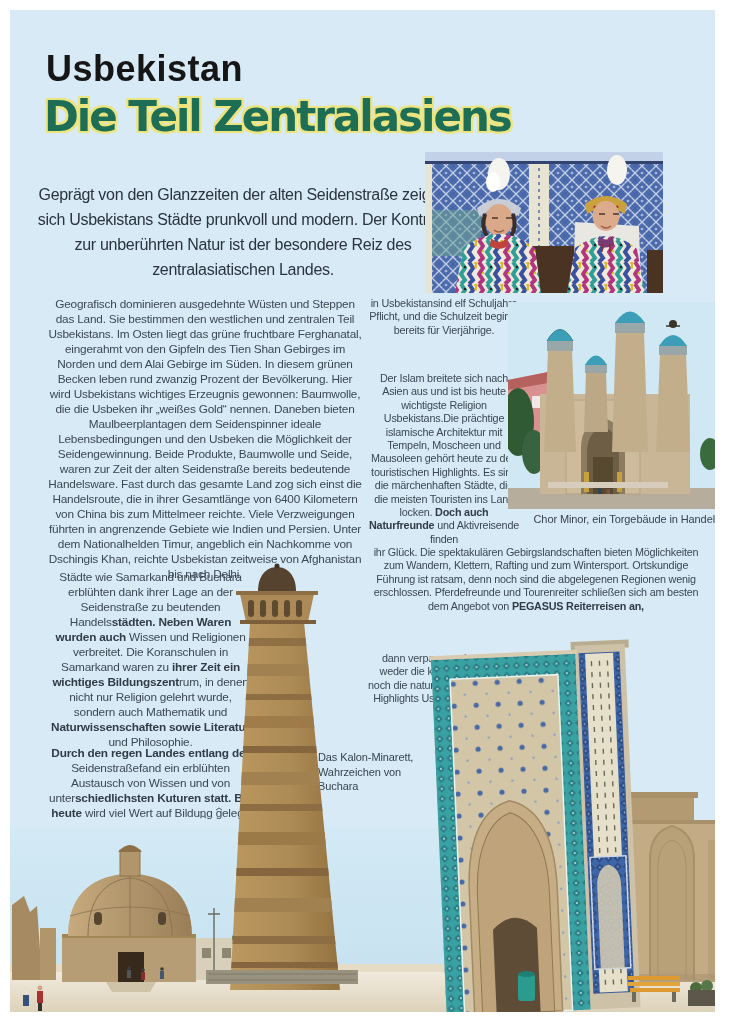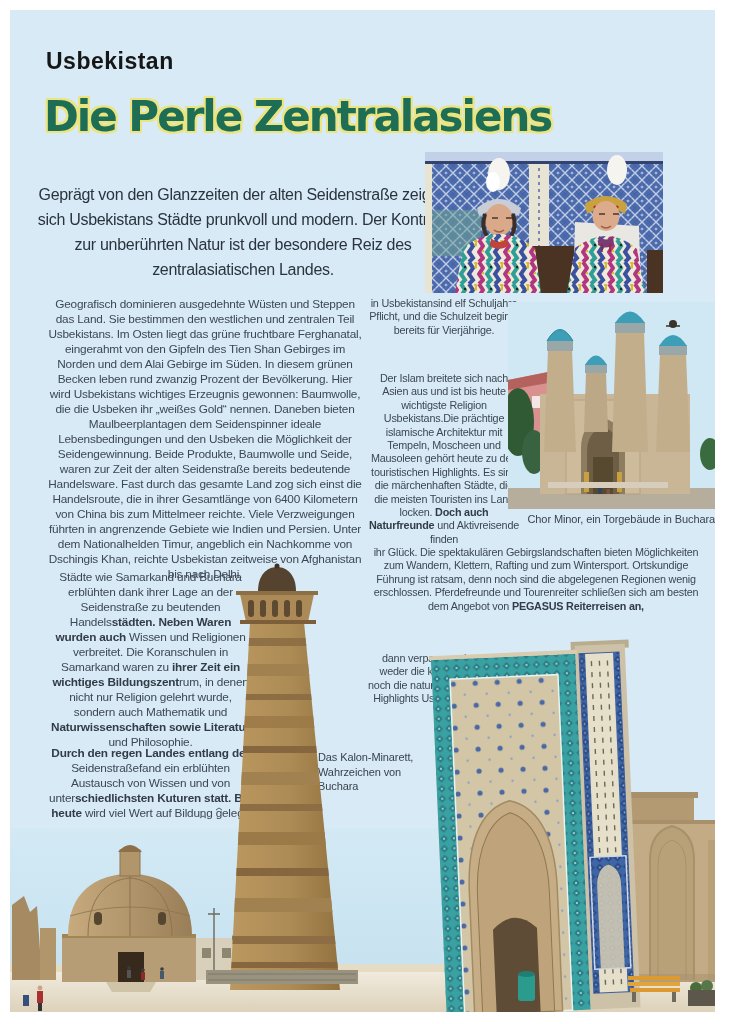--- a/index.html
+++ b/index.html
@@ -1,37 +1,37 @@
 <!DOCTYPE html>
 <html><head>
 <meta charset="utf-8">
 <style>
   html,body{margin:0;padding:0;background:#ffffff;}
   .page{position:relative;width:705px;height:1002px;margin:10px auto 0 10px;background:#d7eaf6;overflow:hidden;
         font-family:"Liberation Sans",sans-serif;color:#3c4852;}
   .abs{position:absolute;margin:0;}
-  .kicker{font-size:23px;color:#161616;letter-spacing:0.5px;}
+  .kicker{font-size:36px;color:#161616;letter-spacing:0.5px;}
   .headline{font-family:"DejaVu Sans",sans-serif;font-weight:800;font-size:42px;letter-spacing:-2px;color:#1d6e54;
      text-shadow:-2px -2px 0 #ece47f,2px -2px 0 #ece47f,-2px 2px 0 #ece47f,2px 2px 0 #ece47f,
                  0 -2px 0 #ece47f,0 2px 0 #ece47f,-2px 0 0 #ece47f,2px 0 0 #ece47f;}
   .intro{font-size:16px;line-height:25px;letter-spacing:-0.3px;text-align:center;color:#2b343e;}
   .body{font-size:11.8px;line-height:15px;letter-spacing:-0.2px;text-align:center;}
   .body b{font-weight:700;color:#323c46;}
   .rcol{font-size:10.8px;line-height:13.4px;letter-spacing:-0.2px;}
   .caption{font-size:11px;line-height:14.5px;letter-spacing:-0.1px;color:#39434d;}
   .photo{position:absolute;display:block;}
   svg{display:block;}
 </style>
 </head>
 <body>
 
 <div class="page">
 
   <h2 class="abs kicker" style="left:36px;top:38px;">Usbekistan</h2>
-  <h1 class="abs headline" style="left:34px;top:82px;">Die Perle Zentralasiens</h1>
+  <h1 class="abs headline" style="left:34px;top:82px;">Die Teil Zentralasiens</h1>
   <p class="abs intro" style="left:26px;top:172px;width:414px;">Geprägt von den Glanzzeiten der alten Seidenstraße zeigen sich Usbekistans Städte prunkvoll und modern. Der Kontrast zur unberührten Natur ist der besondere Reiz des zentralasiatischen Landes.</p>
 
   <div class="photo" style="left:415px;top:142px;width:238px;height:141px;">
     <svg viewBox="0 0 238 141" width="238" height="141">
       <defs>
         <pattern id="ptile" width="14" height="14" patternUnits="userSpaceOnUse">
           <rect width="14" height="14" fill="#4d6cae"></rect>
           <path d="M0,7 L7,0 L14,7 L7,14 Z" fill="none" stroke="#dfe6f2" stroke-width="1.4" opacity="0.8"></path>
           <circle cx="7" cy="7" r="1.3" fill="#e8eefb" opacity="0.9"></circle>
           <path d="M0,0 L14,14 M14,0 L0,14" stroke="#31498b" stroke-width="0.6" opacity="0.5"></path>
@@ -143,21 +143,21 @@
         <polygon points="152,52 178,52 182,150 148,150" fill="#c3ae8c"></polygon>
         <rect x="151" y="43" width="28" height="10" fill="#9aa7a8"></rect>
         <path d="M151,44 Q165,22 179,44 Z" fill="#3c9fb7"></path>
         <circle cx="165" cy="22" r="4" fill="#3a342b"></circle>
         <path d="M158,24 h14" stroke="#3a342b" stroke-width="1.5"></path>
       </g>
       <rect x="40" y="180" width="120" height="6" fill="#d6cdbc"></rect>
     </svg>
   </div>
 
-  <p class="abs caption" style="left:455px;top:502px;width:250px;text-align:right;">Chor Minor, ein Torgebäude in Buchara</p>
+  <p class="abs caption" style="left:455px;top:502px;width:250px;text-align:right;">Chor Minor, ein Torgebäude in Handel</p>
 
   <p class="abs caption" style="left:308px;top:740px;width:112px;">Das Kalon-Minarett, Wahrzeichen von Buchara</p>
 
   <div class="photo" style="left:0px;top:550px;width:705px;height:452px;">
     <svg viewBox="0 0 705 452" width="705" height="452">
       <defs>
         <linearGradient id="gsky" x1="0" y1="0" x2="0" y2="1">
           <stop offset="0" stop-color="#d3eaf5"></stop>
             <stop offset="1" stop-color="#c3dfee"></stop>
         </linearGradient>

